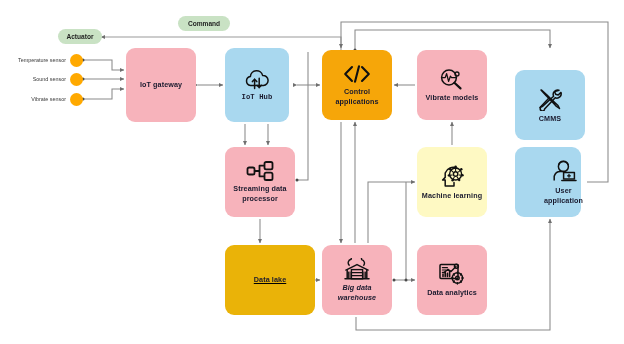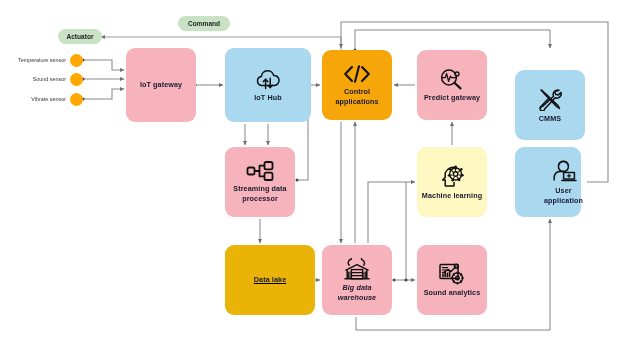--- a/index.html
+++ b/index.html
@@ -96,21 +96,21 @@
 
   <div class="sensor-label" style="left:4px;top:96px;width:62px;">
     <span>Vibrate sensor</span>
   </div>
   <div class="sensor-dot" style="left:70px;top:93px;width:13px;height:13px;background:#ffa900;"></div>
 
   <div class="node noicon" style="left:126px;top:48px;width:70px;height:74px;background:#f7b3bb;">
     <div class="lbl">IoT gateway</div>
   </div>
 
-  <div class="node" style="left:225px;top:48px;width:86px;height:74px;background:#a9d8ef;">
+  <div class="node" style="left:225px;top:48px;width:64px;height:74px;background:#a9d8ef;font-family:Liberation Mono, monospace;">
     <div class="ico">
       <svg width="26" height="22" viewBox="0 0 26 22">
         <path d="M6.5,17.5 A4.6,4.6 0 0 1 6.4,8.4 A6.2,6.2 0 0 1 18.6,7.4 A4.9,4.9 0 0 1 19.4,17.5 Z" fill="none" stroke="#111" stroke-width="1.5" stroke-linejoin="round"></path>
         <path d="M10.6,20.5 L10.6,11.2 M10.6,11.2 L8.4,13.6 M10.6,11.2 L12.8,13.6" fill="none" stroke="#111" stroke-width="1.5" stroke-linecap="round" stroke-linejoin="round"></path>
         <path d="M15.2,10.2 L15.2,19.6 M15.2,19.6 L13,17.2 M15.2,19.6 L17.4,17.2" fill="none" stroke="#111" stroke-width="1.5" stroke-linecap="round" stroke-linejoin="round"></path>
       </svg>
     </div>
     <div class="lbl">IoT Hub</div>
   </div>
 
@@ -127,21 +127,21 @@
 
   <div class="node" style="left:417px;top:50px;width:70px;height:70px;background:#f7b3bb;">
     <div class="ico">
       <svg width="28" height="22" viewBox="0 0 28 22">
         <circle cx="11" cy="9.5" r="7.4" fill="none" stroke="#111" stroke-width="1.5"></circle>
         <path d="M16.4,14.8 L22.5,20.4" fill="none" stroke="#111" stroke-width="2.2" stroke-linecap="round"></path>
         <path d="M4.4,9.6 L7.2,9.6 L8.6,5.6 L10.6,13.4 L12.4,8.2 L13.6,9.6 L17.6,9.6" fill="none" stroke="#111" stroke-width="1.3" stroke-linecap="round" stroke-linejoin="round"></path>
         <circle cx="19" cy="6" r="2" fill="none" stroke="#111" stroke-width="1.3"></circle>
       </svg>
     </div>
-    <div class="lbl">Predict gateway</div>
+    <div class="lbl">Vibrate models</div>
   </div>
 
   <div class="node" style="left:515px;top:50px;width:70px;height:70px;background:#a9d8ef;margin-top:20px;">
     <div class="ico">
       <svg width="26" height="24" viewBox="0 0 26 24">
         <path d="M4,3 L9,8.5 L13,12.5 L19.5,19.5 L22.5,21.5 L21,18.5 L14,12 L10,8 L4.5,3 Z" fill="none" stroke="#111" stroke-width="1.5" stroke-linejoin="round"></path>
         <path d="M3,20.5 L11.5,11.5" fill="none" stroke="#111" stroke-width="1.5" stroke-linecap="round"></path>
         <path d="M22,3.2 A4.4,4.4 0 0 0 16.6,9.2 L5.2,19.6 A2.2,2.2 0 1 0 7.6,22 L18.2,10.8 A4.4,4.4 0 0 0 24,5.4 L21.2,8 L18.6,7.2 L17.8,4.6 Z" fill="none" stroke="#111" stroke-width="1.5" stroke-linejoin="round"></path>
       </svg>
     </div>
@@ -220,16 +220,16 @@
         <path d="M4.4,4.6 L9.4,4.6 M4.4,7 L8,7 M4.4,9.4 L7,9.4" fill="none" stroke="#111" stroke-width="1.2" stroke-linecap="round"></path>
         <path d="M5,13.4 L5,11 M7.2,13.4 L7.2,9.4 M9.4,13.4 L9.4,10.4 M11.6,13.4 L11.6,8" fill="none" stroke="#111" stroke-width="1.6" stroke-linecap="round"></path>
         <path d="M6,9.6 L10,6.2 L13,8.6 L18,3.4" fill="none" stroke="#111" stroke-width="1.4" stroke-linecap="round" stroke-linejoin="round"></path>
         <circle cx="18.4" cy="3.2" r="2" fill="none" stroke="#111" stroke-width="1.4"></circle>
         <circle cx="19.4" cy="15" r="5.2" fill="none" stroke="#111" stroke-width="1.5"></circle>
         <circle cx="19.4" cy="15" r="1.8" fill="none" stroke="#111" stroke-width="1.4"></circle>
         <path d="M19.4,9 L19.4,10.4 M19.4,19.6 L19.4,21 M13.6,15 L15,15 M23.8,15 L25.2,15
                  M15.4,11 L16.4,12 M22.4,18 L23.4,19 M23.4,11 L22.4,12 M16.4,18 L15.4,19" fill="none" stroke="#111" stroke-width="1.3" stroke-linecap="round"></path>
       </svg>
     </div>
-    <div class="lbl">Sound analytics</div>
+    <div class="lbl">Data analytics</div>
   </div>
 
 </div>
 
 </body></html>

